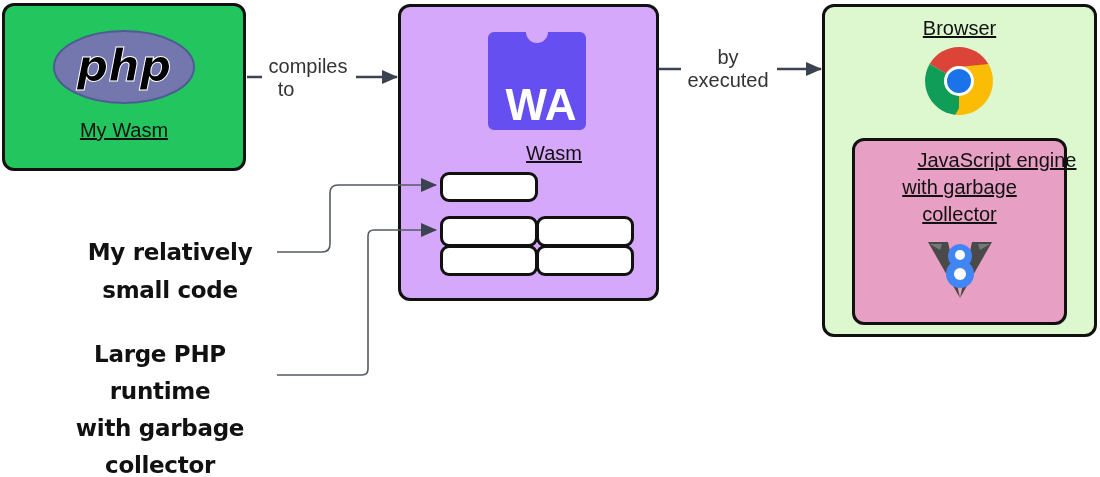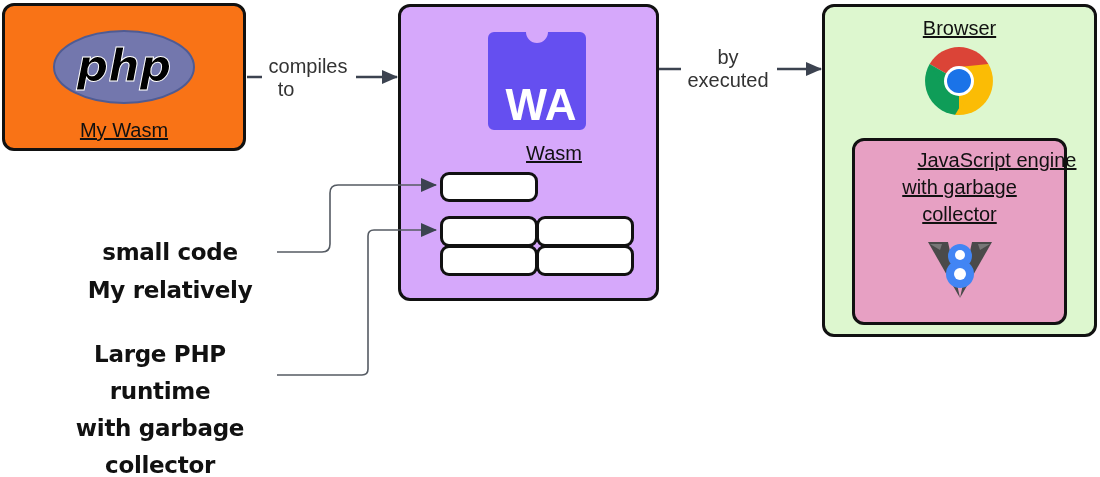--- a/index.html
+++ b/index.html
@@ -1,18 +1,18 @@
 <!DOCTYPE html>
 <html><head>
 <meta charset="utf-8">
 <style>
   html, body { margin:0; padding:0; background:#ffffff; }
   body { width:1100px; height:477px; position:relative; overflow:hidden; font-family:"Liberation Sans", sans-serif; }
   .box { position:absolute; border:3px solid #111; border-radius:12px; box-sizing:border-box; }
-  #mycode { left:2px; top:3px; width:244px; height:148px; background:#f97316; }
+  #mycode { left:2px; top:3px; width:244px; height:168px; background:#22c55e; }
   #wasm { left:398px; top:4px; width:261px; height:297px; background:#d6a8fb; }
   #browser { left:822px; top:4px; width:275px; height:333px; background:#ddf7cf; }
   #jsengine { left:852px; top:138px; width:215px; height:187px; background:#e7a0c3; border-radius:12px; }
   .label { position:absolute; text-align:center; color:#111; font-size:20px;text-decoration:underline; }
   .edge-label { position:absolute; text-align:center; color:#333; font-size:20px; line-height:23px; }
   .mem { position:absolute; background:#ffffff; border:3px solid #111; border-radius:9px; box-sizing:border-box; }
   .side-label { position:absolute; text-align:center; font-family:"DejaVu Sans", sans-serif; font-weight:bold; font-size:23px; line-height:38px; color:#111; letter-spacing:-0.3px; }
   svg.overlay { position:absolute; left:0; top:0; pointer-events:none; }
 </style>
 </head>
@@ -72,22 +72,22 @@
 <div class="edge-label" style="left:258px;width:100px;top:55px;">
   <div>compiles</div>
   <div style="margin-left:-44px;">to</div>
 </div>
 <div class="edge-label" style="left:678px;width:100px;top:46px;">
   <div>by</div>
   <div>executed</div>
 </div>
 
 <div class="side-label" style="left:60px;width:220px;top:233px;">
+  <div>My relatively</div>
   <div>small code</div>
-  <div>My relatively</div>
 </div>
 <div class="side-label" style="left:50px;width:220px;top:336px;line-height:37px;">
   <div>Large PHP</div>
   <div>runtime</div>
   <div>with garbage</div>
   <div>collector</div>
 </div>
 
 <svg class="overlay" width="1100" height="477" viewBox="0 0 1100 477">
   <defs>

